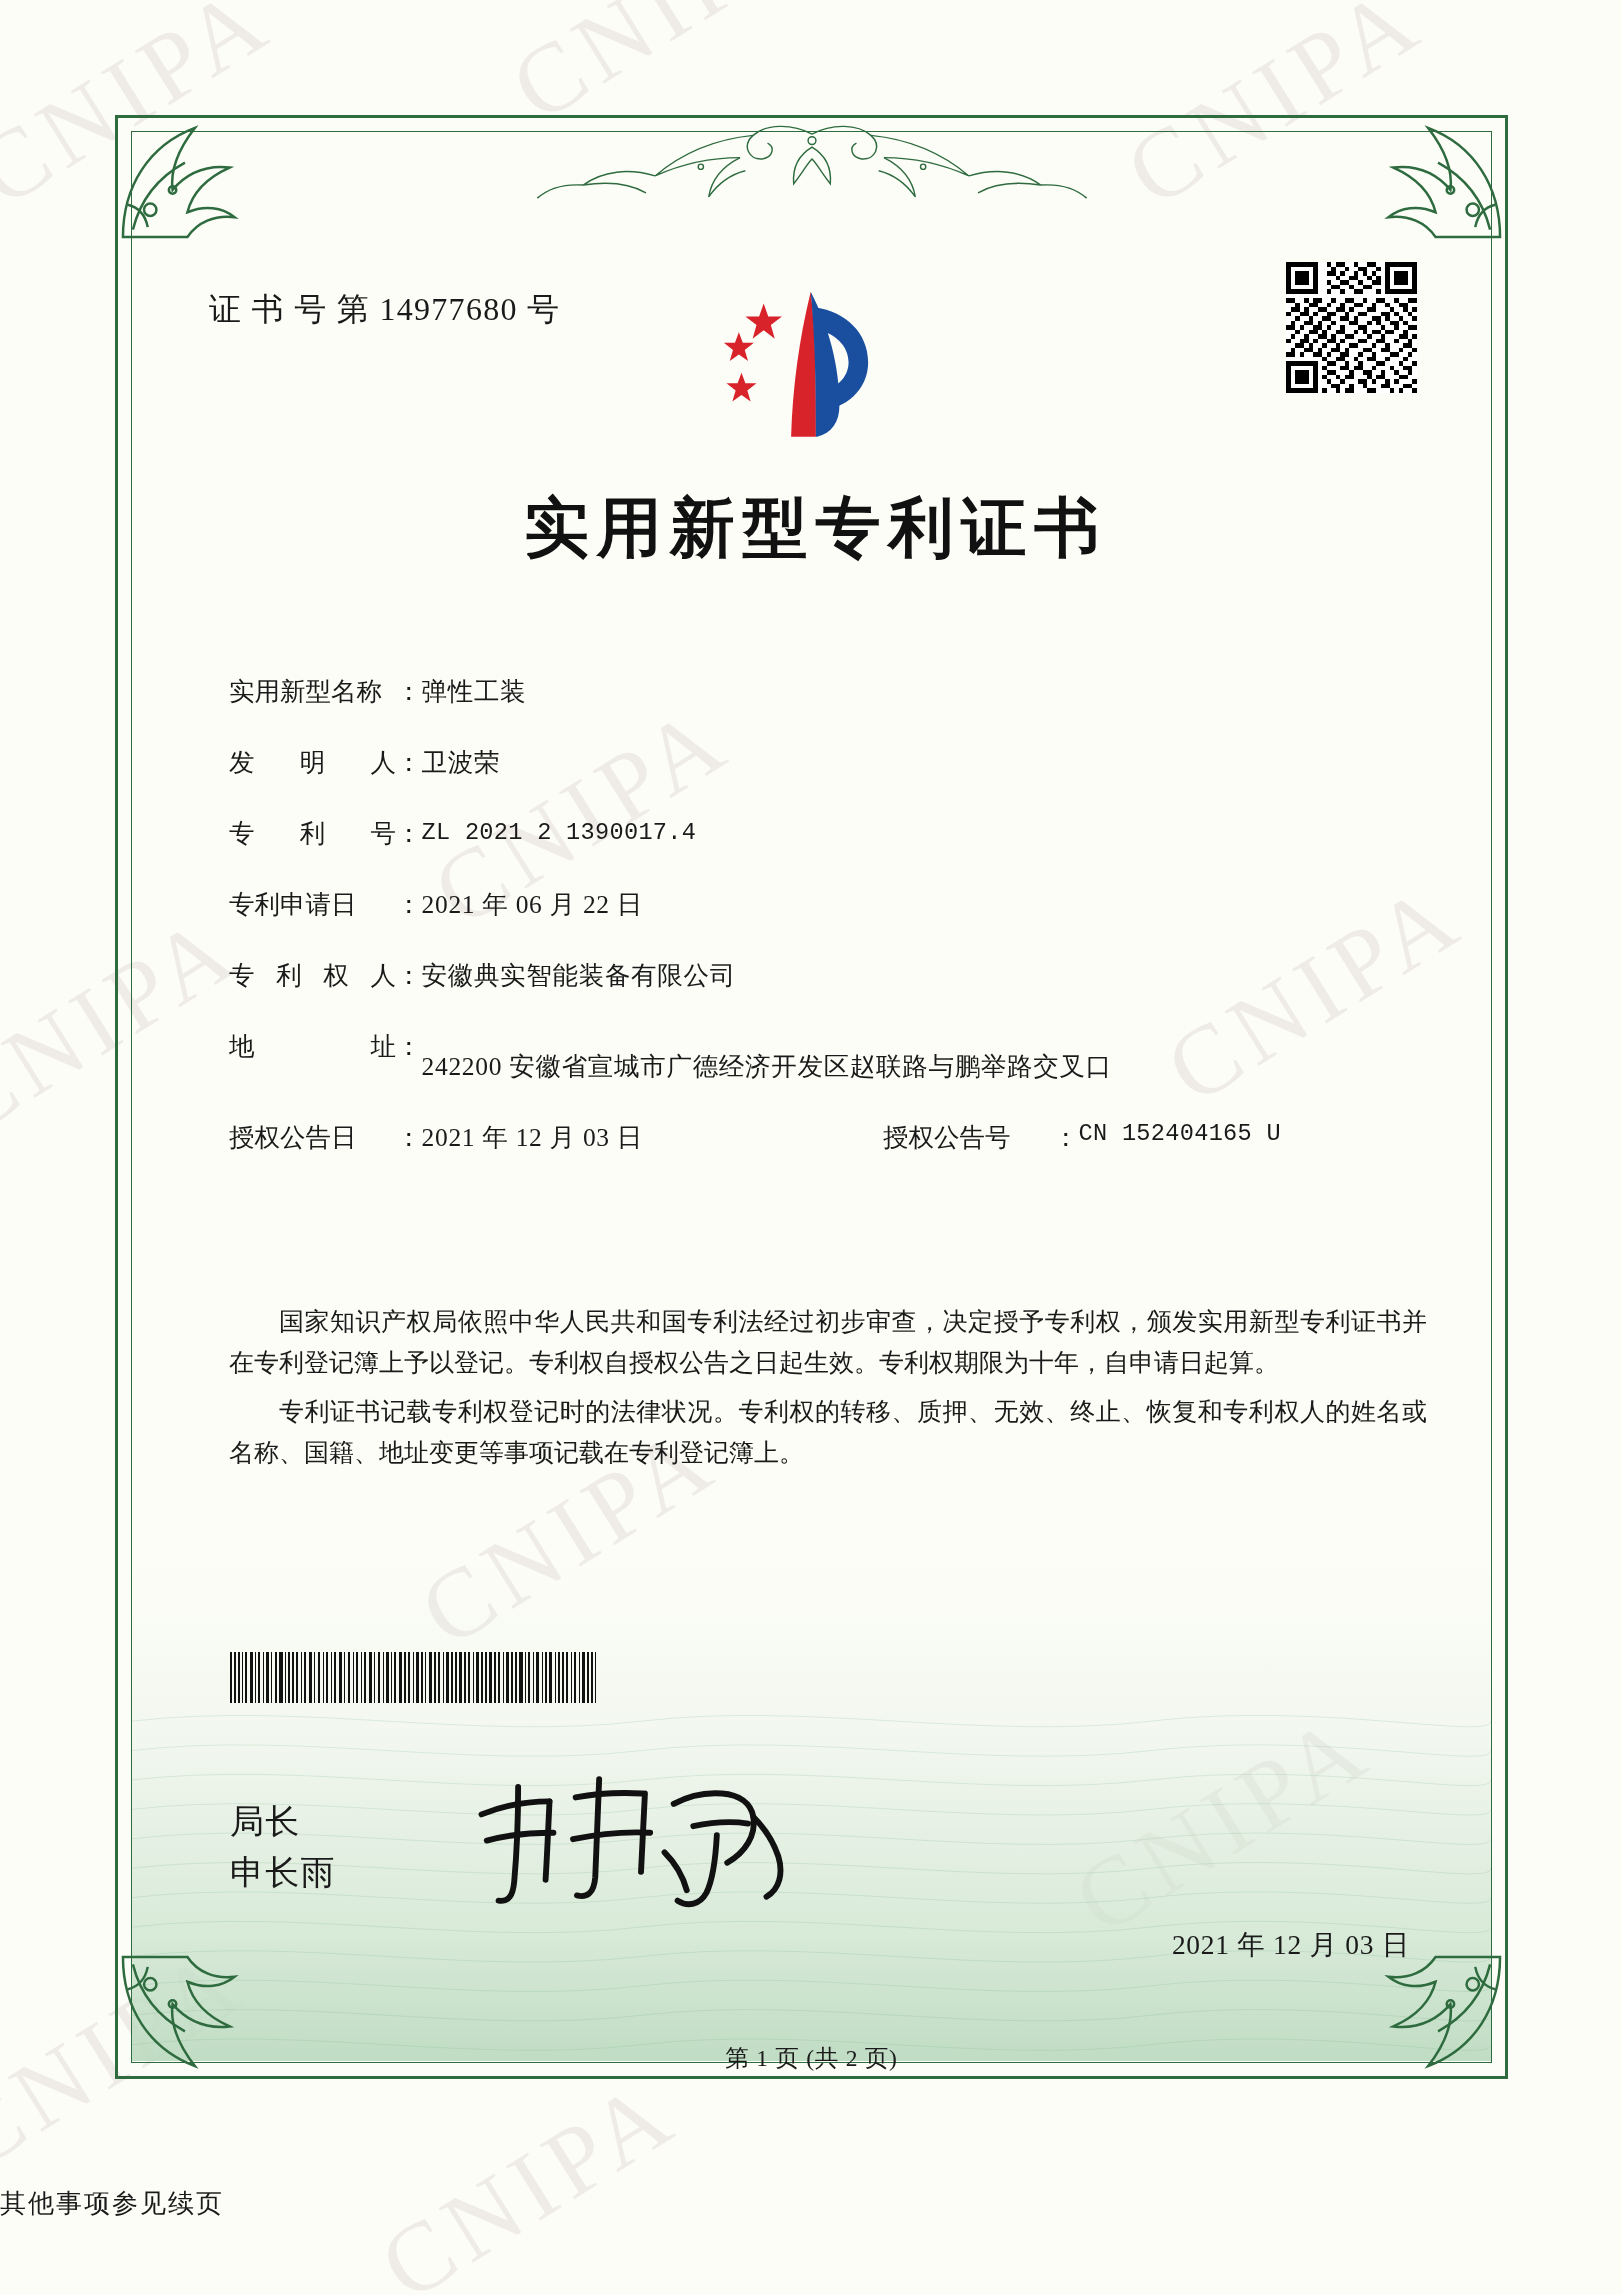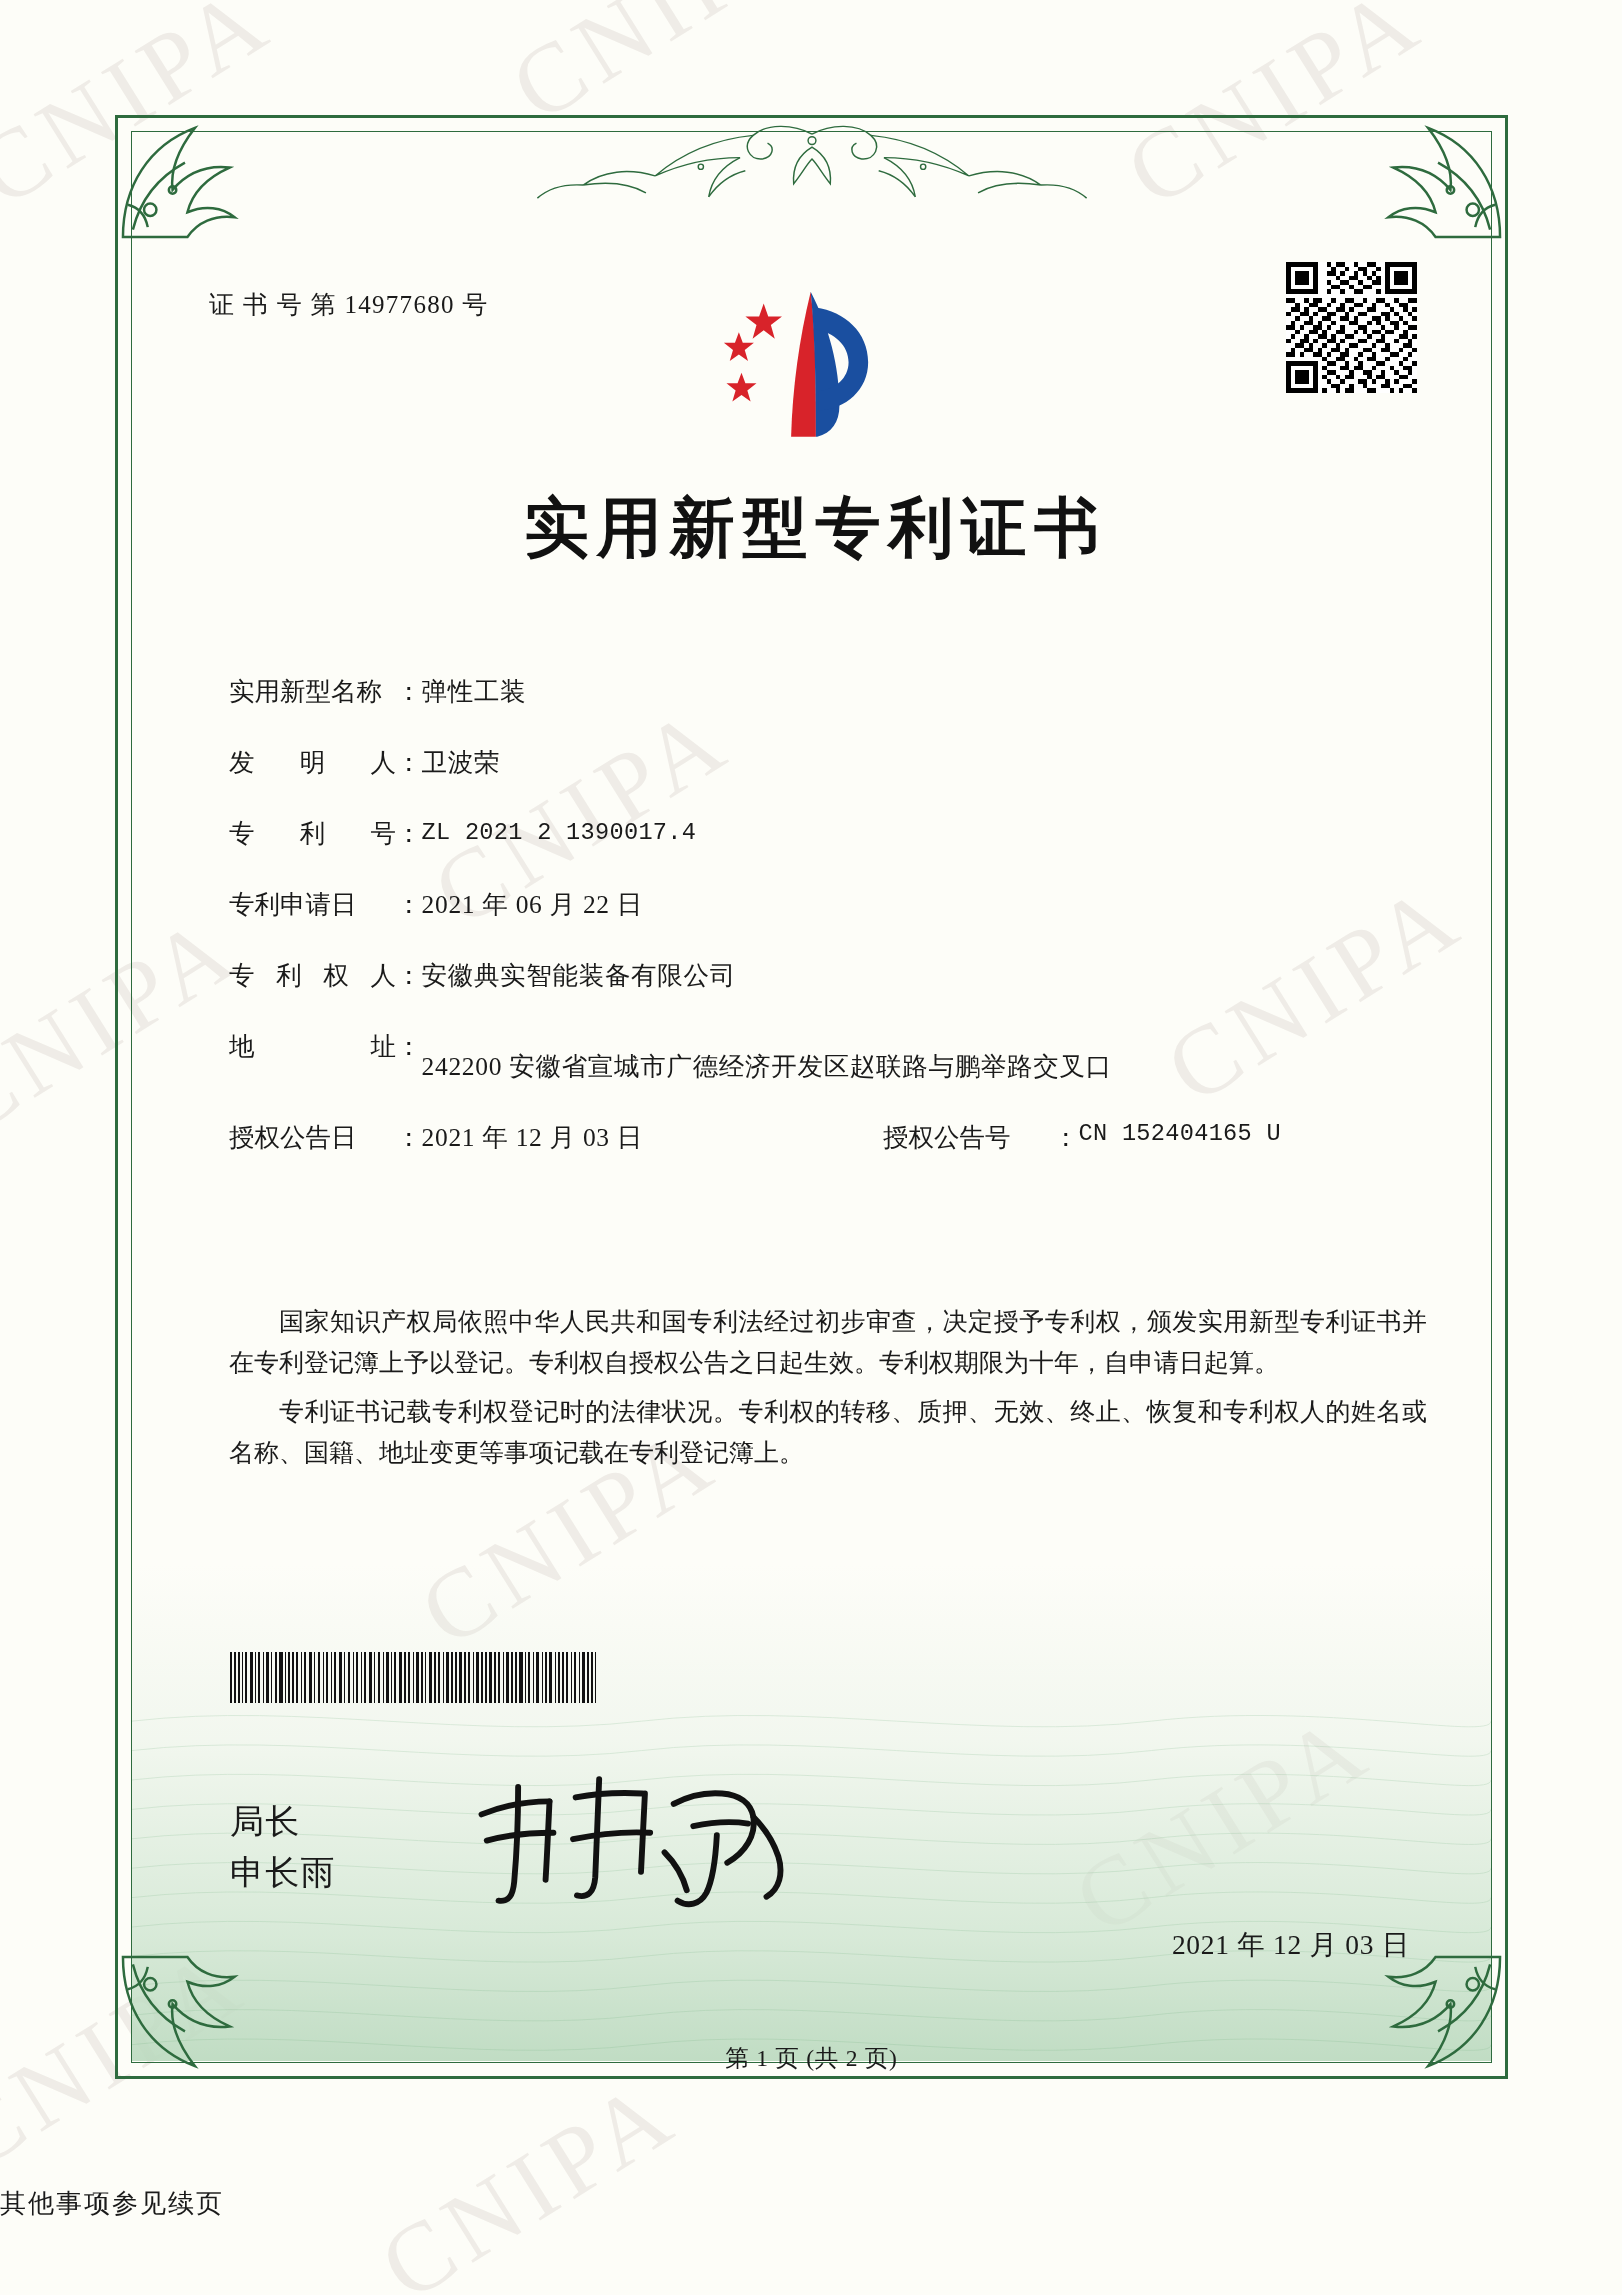--- a/index.html
+++ b/index.html
@@ -92,21 +92,21 @@
     height: 366px;
     opacity: 0.45;
   }
   .bottom-panel .wave svg { width: 100%; height: 100%; display: block; }
 
   
   .cert-number {
     position: absolute;
     left: 209px;
     top: 288px;
-    font-size: 25px;
+    font-size: 32px;
     letter-spacing: 1.3px;
     white-space: nowrap;
   }
   .emblem {
     position: absolute;
     left: 50%;
     top: 281px;
     transform: translateX(-50%);
     width: 222px;
     height: 177px;

